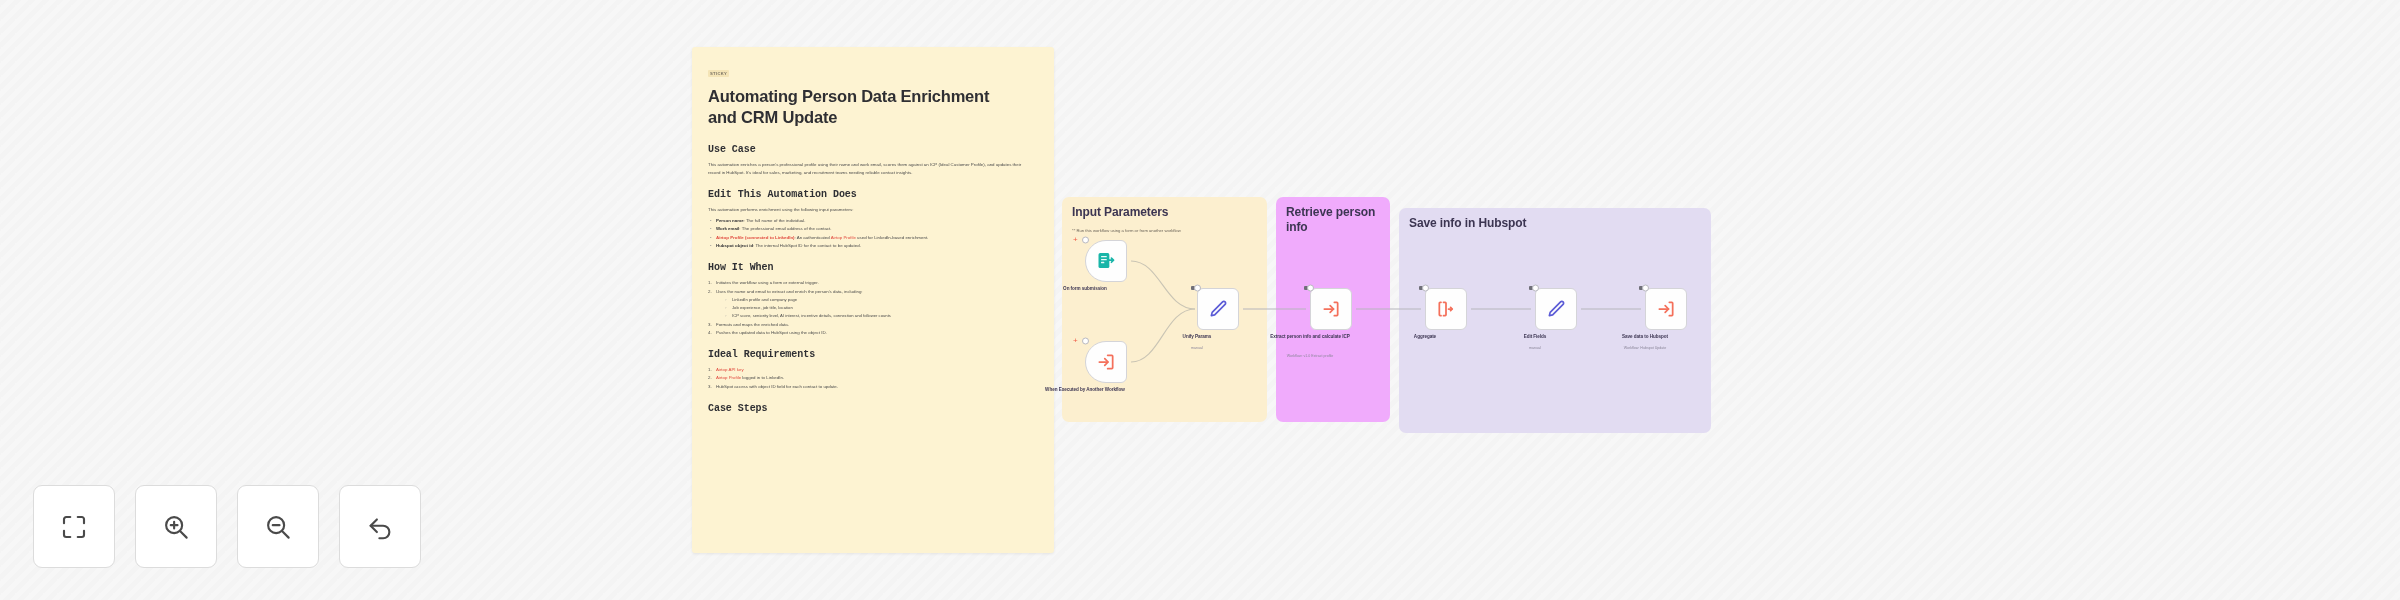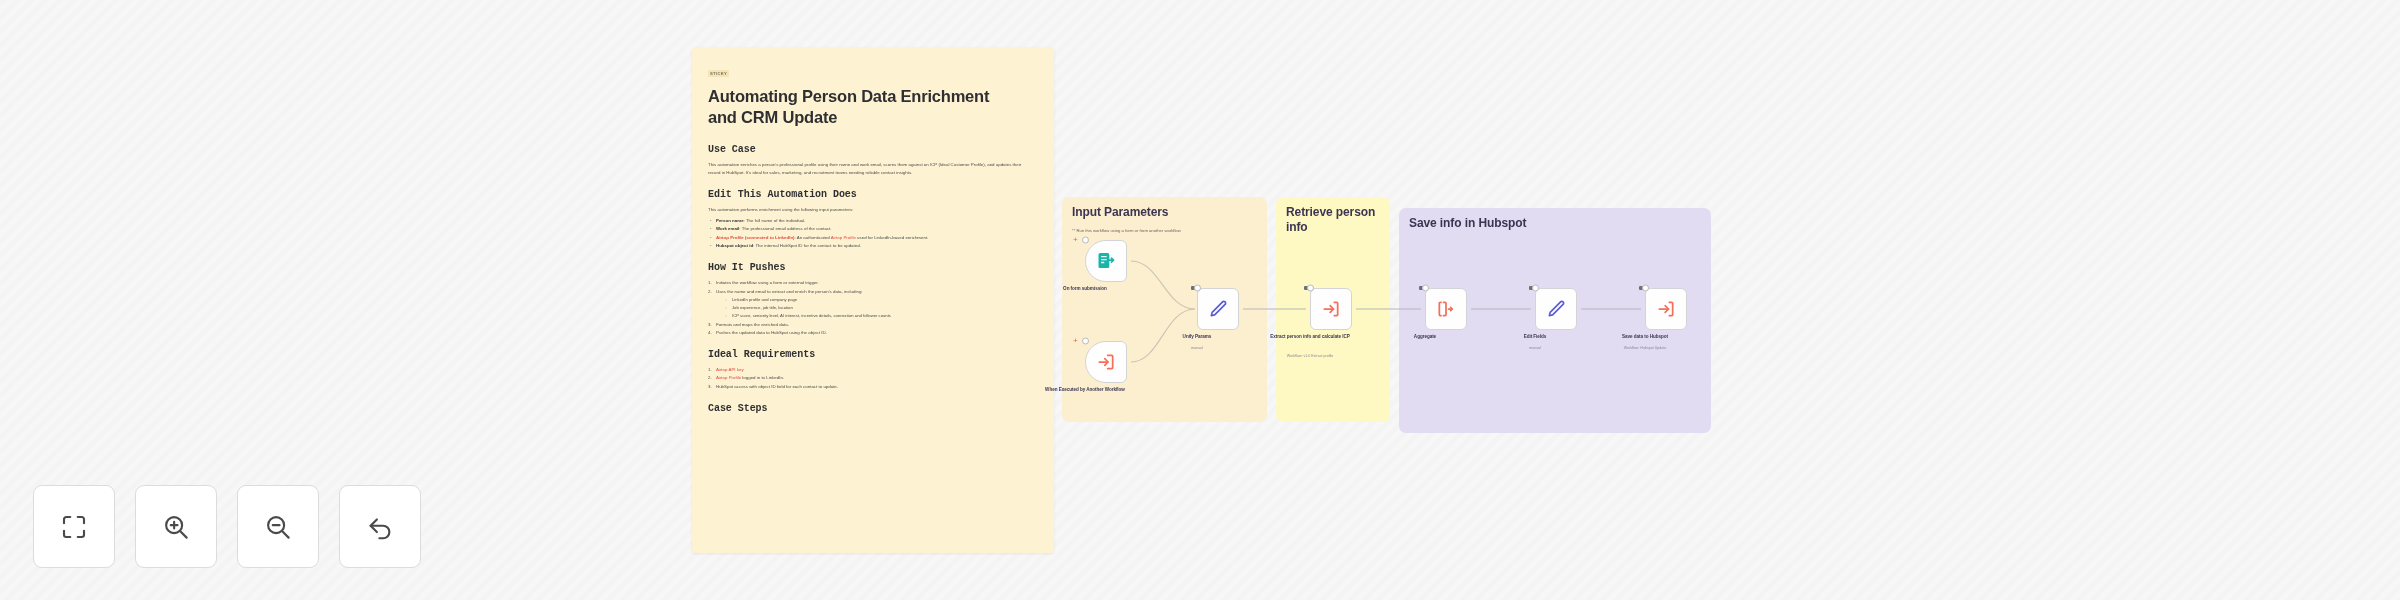--- a/index.html
+++ b/index.html
@@ -85,21 +85,21 @@
     position: absolute; left: 10px; top: 8px;
     font-size: 12px; font-weight: 700; color: #3c3552;
     line-height: 1.28; letter-spacing: -0.1px;
   }
   .wf-group-note {
     position: absolute; left: 10px; top: 30px;
     font-size: 4.2px; line-height: 1.7; color: #6b6458;
     width: 120px;
   }
   #group-input   { left: 1062px; top: 197px; width: 205px; height: 225px; background: #fcefcf; }
-  #group-retrieve{ left: 1276px; top: 197px; width: 114px; height: 225px; background: #fef9c3; }
+  #group-retrieve{ left: 1276px; top: 197px; width: 114px; height: 225px; background: #f0abfc; }
   #group-hubspot { left: 1399px; top: 208px; width: 312px; height: 225px; background: #e2dcf2; }
 
   
   #edges { position: absolute; inset: 0; pointer-events: none; }
 
   
   .node {
     position: absolute; width: 42px; height: 42px;
     background: #fefefe; border: 1px solid #d4d4d8;
     border-radius: 6px;
@@ -176,21 +176,21 @@
 
     <div class="doc-h2">Edit This Automation Does</div>
     <div class="doc-p">This automation performs enrichment using the following input parameters:</div>
     <ul class="doc-list bullets">
       <li><span class="bold">Person name</span><span>: The full name of the individual.</span></li>
       <li><span class="bold">Work email</span><span>: The professional email address of the contact.</span></li>
       <li><span class="lnk-b">Airtop Profile (connected to LinkedIn)</span><span>: An authenticated </span><span class="lnk">Airtop Profile</span><span> used for LinkedIn-based enrichment.</span></li>
       <li><span class="bold">Hubspot object id</span><span>: The internal HubSpot ID for the contact to be updated.</span></li>
     </ul>
 
-    <div class="doc-h2">How It Pushes</div>
+    <div class="doc-h2">How It When</div>
     <ol class="doc-list ordered">
       <li>Initiates the workflow using a form or external trigger.</li>
       <li>
         <span>Uses the name and email to extract and enrich the person's data, including:</span>
         <ul class="doc-sublist">
           <li>LinkedIn profile and company page</li>
           <li>Job experience, job title, location</li>
           <li>ICP score, seniority level, AI interest, incentive details, connection and follower counts</li>
         </ul>
       </li>

